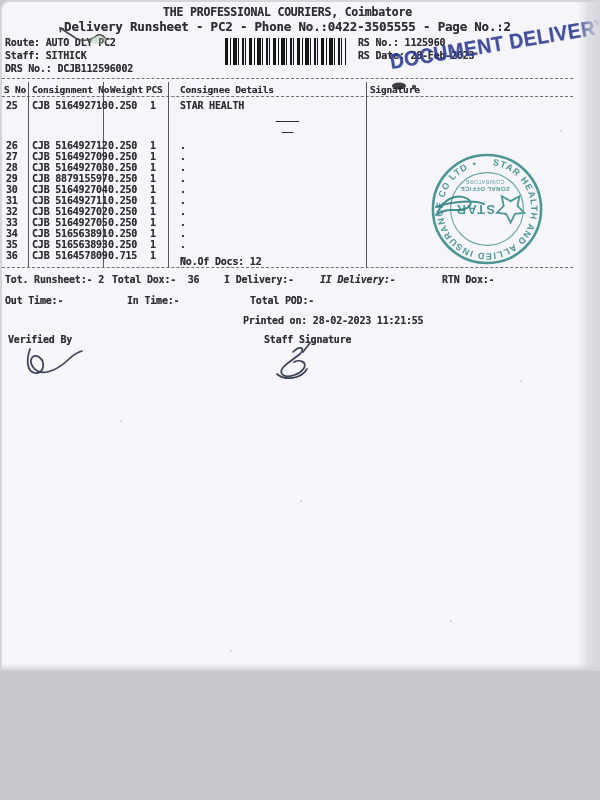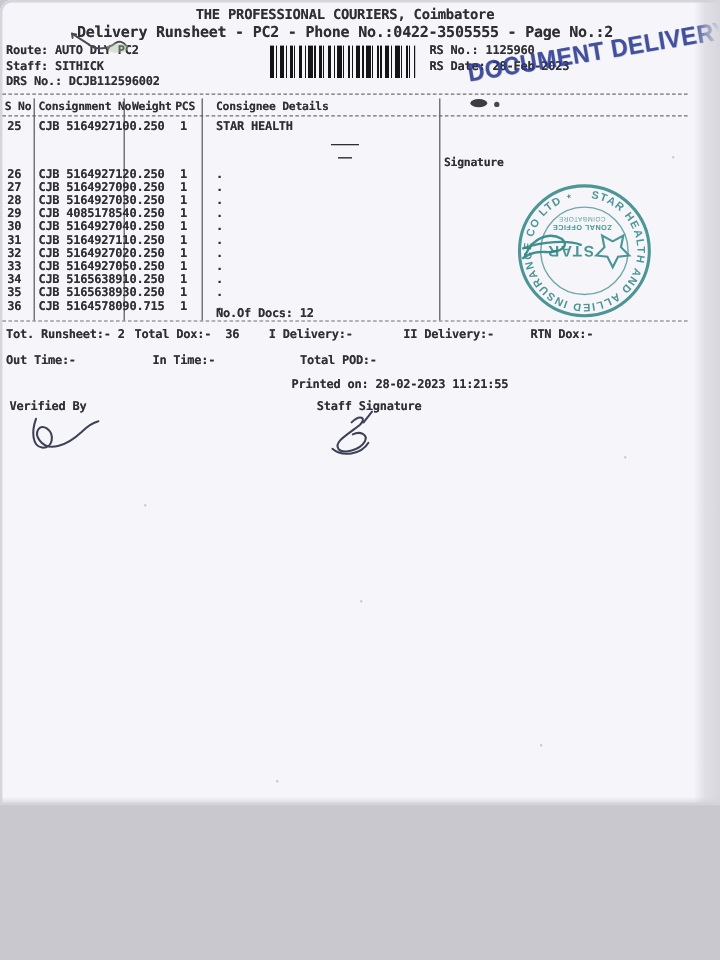--- a/index.html
+++ b/index.html
@@ -67,41 +67,41 @@
 
   <div class="dash" style="top:78px;"></div>
   <div class="dash" style="top:96px;"></div>
   <div class="dash" style="top:267px;"></div>
 
   <div class="t fs9" style="left:4px;top:84px;">S No</div>
   <div class="t fs9" style="left:32px;top:84px;">Consignment No</div>
   <div class="t fs9" style="left:110px;top:84px;">Weight</div>
   <div class="t fs9" style="left:146px;top:84px;">PCS</div>
   <div class="t fs9" style="left:180px;top:84px;">Consignee Details</div>
-  <div class="t fs9" style="left:370px;top:84px;margin-top:46px;">Signature</div>
+  <div class="t fs9" style="left:370px;top:84px;">Signature</div>
 
   <div class="vline" style="left:28px;top:82px;height:185px;"></div>
   <div class="vline" style="left:103px;top:82px;height:185px;"></div>
   <div class="vline" style="left:168px;top:82px;height:185px;"></div>
   <div class="vline" style="left:366px;top:82px;height:185px;"></div>
 
   <div class="trow t fs10" style="top:100px;text-decoration:underline;">
     <span class="c-sno">25</span><span class="c-con">CJB 516492710</span><span class="c-wt">0.250</span><span class="c-pcs">1</span><span class="c-cons">STAR HEALTH</span>
   </div>
   <div class="trow t fs10" style="top:140px;">
     <span class="c-sno">26</span><span class="c-con">CJB 516492712</span><span class="c-wt">0.250</span><span class="c-pcs">1</span><span class="c-cons">.</span>
   </div>
   <div class="trow t fs10" style="top:151px;">
     <span class="c-sno">27</span><span class="c-con">CJB 516492709</span><span class="c-wt">0.250</span><span class="c-pcs">1</span><span class="c-cons">.</span>
   </div>
   <div class="trow t fs10" style="top:162px;">
     <span class="c-sno">28</span><span class="c-con">CJB 516492703</span><span class="c-wt">0.250</span><span class="c-pcs">1</span><span class="c-cons">.</span>
   </div>
   <div class="trow t fs10" style="top:173px;">
-    <span class="c-sno">29</span><span class="c-con">CJB 408517854</span><span class="c-wt">0.250</span><span class="c-pcs">1</span><span class="c-cons">.</span>
+    <span class="c-sno">29</span><span class="c-con">CJB 887915597</span><span class="c-wt">0.250</span><span class="c-pcs">1</span><span class="c-cons">.</span>
   </div>
   <div class="trow t fs10" style="top:184px;">
     <span class="c-sno">30</span><span class="c-con">CJB 516492704</span><span class="c-wt">0.250</span><span class="c-pcs">1</span><span class="c-cons">.</span>
   </div>
   <div class="trow t fs10" style="top:195px;">
     <span class="c-sno">31</span><span class="c-con">CJB 516492711</span><span class="c-wt">0.250</span><span class="c-pcs">1</span><span class="c-cons">.</span>
   </div>
   <div class="trow t fs10" style="top:206px;">
     <span class="c-sno">32</span><span class="c-con">CJB 516492702</span><span class="c-wt">0.250</span><span class="c-pcs">1</span><span class="c-cons">.</span>
   </div>
@@ -115,21 +115,21 @@
     <span class="c-sno">35</span><span class="c-con">CJB 516563893</span><span class="c-wt">0.250</span><span class="c-pcs">1</span><span class="c-cons">.</span>
   </div>
   <div class="trow t fs10" style="top:250px;">
     <span class="c-sno">36</span><span class="c-con">CJB 516457809</span><span class="c-wt">0.715</span><span class="c-pcs">1</span><span class="c-cons">.</span>
   </div>
   <div class="t fs10" style="left:180px;top:256px;">No.Of Docs: 12</div>
 
   <div class="t fs10" style="left:5px;top:274px;">Tot. Runsheet:- 2</div>
   <div class="t fs10" style="left:112px;top:274px;">Total Dox:-  36</div>
   <div class="t fs10" style="left:224px;top:274px;">I Delivery:-</div>
-  <div class="t fs10" style="left:336px;top:274px;">II Delivery:-</div>
+  <div class="t fs10" style="left:320px;top:274px;font-style:italic;">II Delivery:-</div>
   <div class="t fs10" style="left:442px;top:274px;">RTN Dox:-</div>
 
   <div class="t fs10" style="left:5px;top:295px;">Out Time:-</div>
   <div class="t fs10" style="left:127px;top:295px;">In Time:-</div>
   <div class="t fs10" style="left:250px;top:295px;">Total POD:-</div>
 
   <div class="t fs10" style="left:243px;top:315px;">Printed on: 28-02-2023 11:21:55</div>
 
   <div class="t fs10" style="left:8px;top:334px;">Verified By</div>
   <div class="t fs10" style="left:264px;top:334px;">Staff Signature</div>

